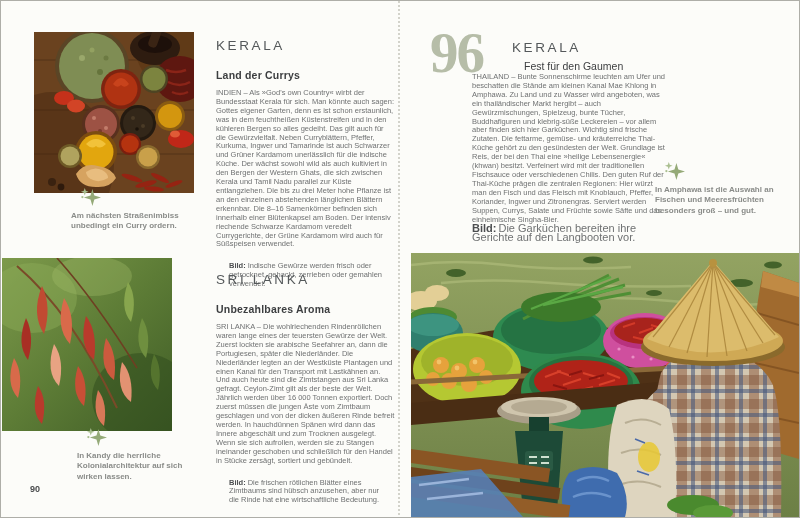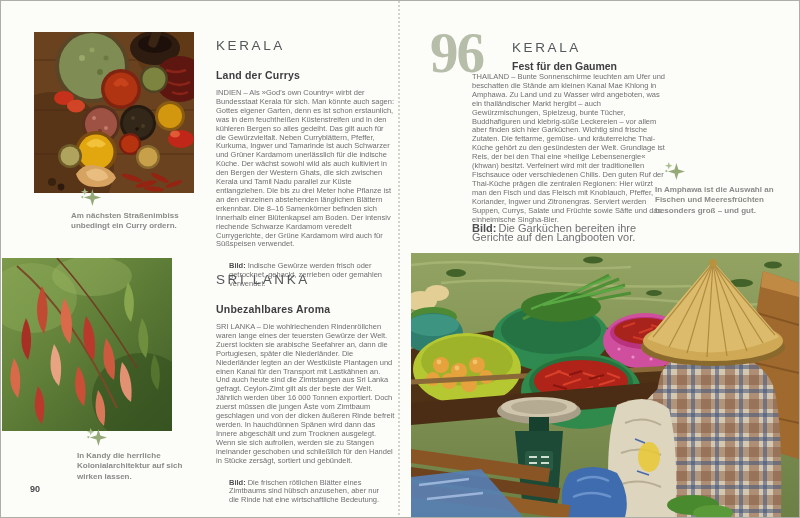--- a/index.html
+++ b/index.html
@@ -18,21 +18,21 @@
   .article h2{margin:16px 0 0;font-size:10.5px;font-weight:bold;color:#3c3e40;letter-spacing:0.2px;}
   .article .body{margin:8px 0 0;font-size:7.5px;line-height:8.9px;color:#6f7172;text-align:left;}
   .article .bild{margin:13px;font-size:7.5px;line-height:8.9px;color:#6f7172;}
   .article .bild b{color:#4c4e50;margin-right:2px;}
 
   .col-kerala{left:215px;top:37px;width:179px;}
   .col-srilanka{left:215px;top:271px;width:179px;}
 
   .head-right{position:absolute;left:511px;top:39px;}
   .head-right h1{margin:0;font-size:13.5px;font-weight:normal;letter-spacing:2.6px;color:#54585a;}
-  .head-right h2{margin:5px 0 0;font-size:10.5px;font-weight:bold;color:#3c3e40;}
+  .head-right h2{margin:5px 12px 0;font-size:10.5px;font-weight:normal;color:#3c3e40;}
   .big-number{
     position:absolute;left:429px;top:22px;
     font-family:"Liberation Serif",serif;font-weight:bold;
     font-size:57px;line-height:60px;letter-spacing:-2px;color:#b6bda8;
   }
   .body-right{position:absolute;left:471px;top:72px;width:193px;}
   .body-right .body{margin:0;font-size:7.5px;line-height:8.9px;color:#6f7172;}
   .body-right .bild{margin:0;font-size:11px;line-height:8.9px;color:#6f7172;}
   .body-right .bild b{color:#4c4e50;margin-right:2px;}
 

